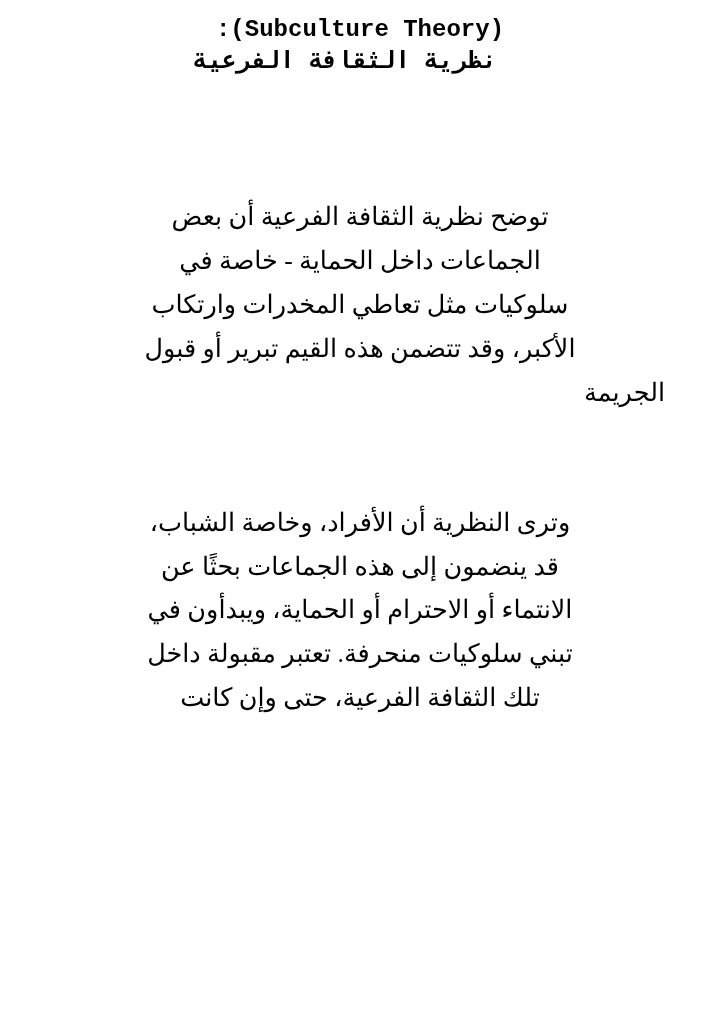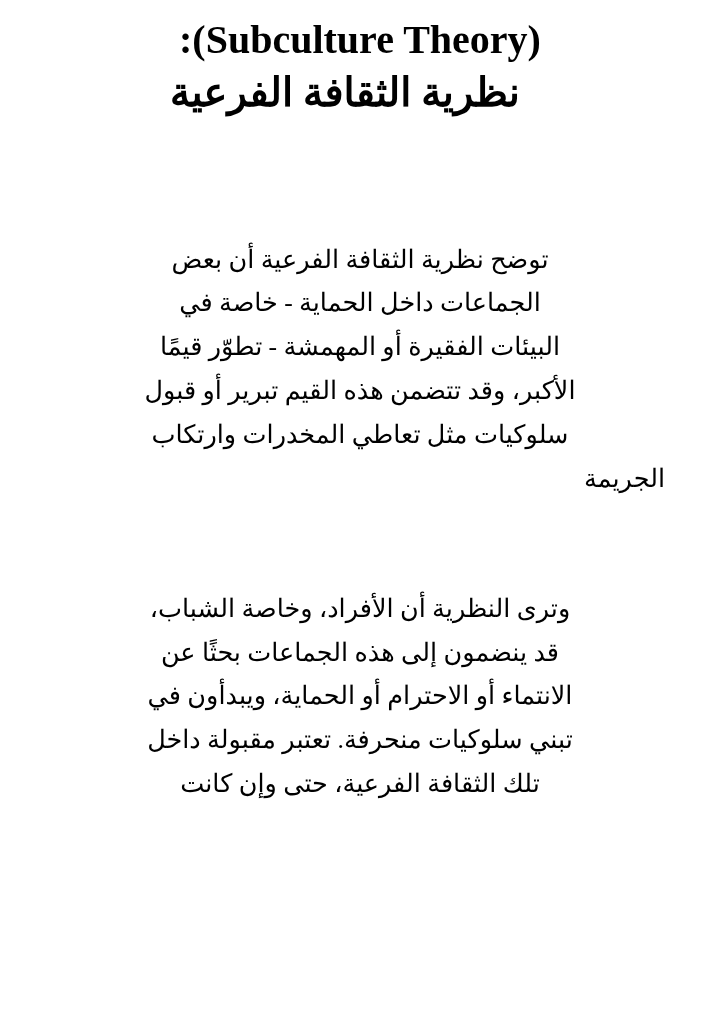--- a/index.html
+++ b/index.html
@@ -16,23 +16,23 @@
   }
   .page {
     width: 720px;
     height: 1033px;
     box-sizing: border-box;
     padding: 14px 36px 0 36px;
     position: relative;
   }
   .title-block {
     text-align: center;
-    font-family: Liberation Serif, serif;
+    font-family: Liberation Mono, monospace;
     font-weight: bold;
-    font-size: 40px;
+    font-size: 24px;
     line-height: 1.32;
     letter-spacing: 0px;
     direction: rtl;
   }
   .title-line {
     display: block;
     white-space: nowrap;
   }
   .title-line-1 {
     text-align: center;
@@ -72,23 +72,22 @@
   <div class="title-block">
     <span class="title-line title-line-1">(Subculture Theory):</span>
     <span class="title-line title-line-2">نظرية الثقافة الفرعية</span>
   </div>
 
   <div class="body-block">
 
     <div class="paragraph">
       <span class="para-line al-center">توضح نظرية الثقافة الفرعية أن بعض</span>
       <span class="para-line al-center">الجماعات داخل الحماية - خاصة في</span>
-      <span class="para-line al-center">البيئات الفقيرة أو المهمشة - تطوّر قيمًا</span>
+      <span class="para-line al-center">سلوكيات مثل تعاطي المخدرات وارتكاب</span>
       <span class="para-line al-center">الأكبر، وقد تتضمن هذه القيم تبرير أو قبول</span>
-      <span class="para-line al-center">سلوكيات مثل تعاطي المخدرات وارتكاب</span>
       <span class="para-line al-right">الجريمة</span>
     </div>
 
     <div class="paragraph">
       <span class="para-line al-center">وترى النظرية أن الأفراد، وخاصة الشباب،</span>
       <span class="para-line al-center">قد ينضمون إلى هذه الجماعات بحثًا عن</span>
       <span class="para-line al-center">الانتماء أو الاحترام أو الحماية، ويبدأون في</span>
       <span class="para-line al-center">تبني سلوكيات منحرفة. تعتبر مقبولة داخل</span>
       <span class="para-line al-center">تلك الثقافة الفرعية، حتى وإن كانت</span>
     </div>

